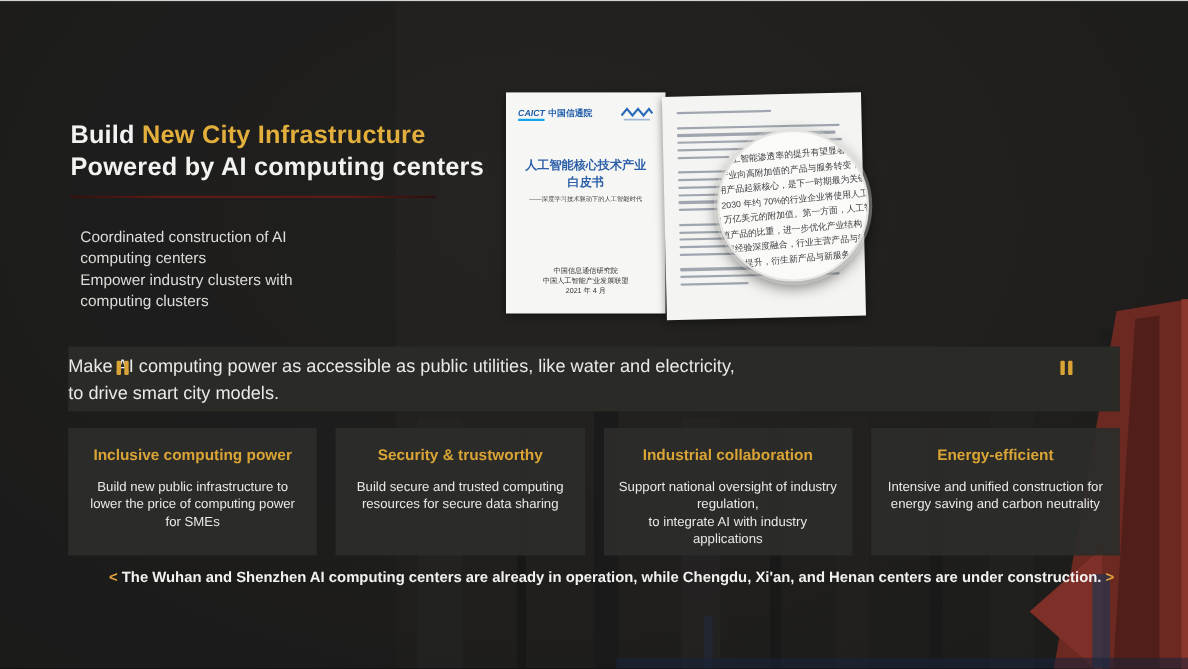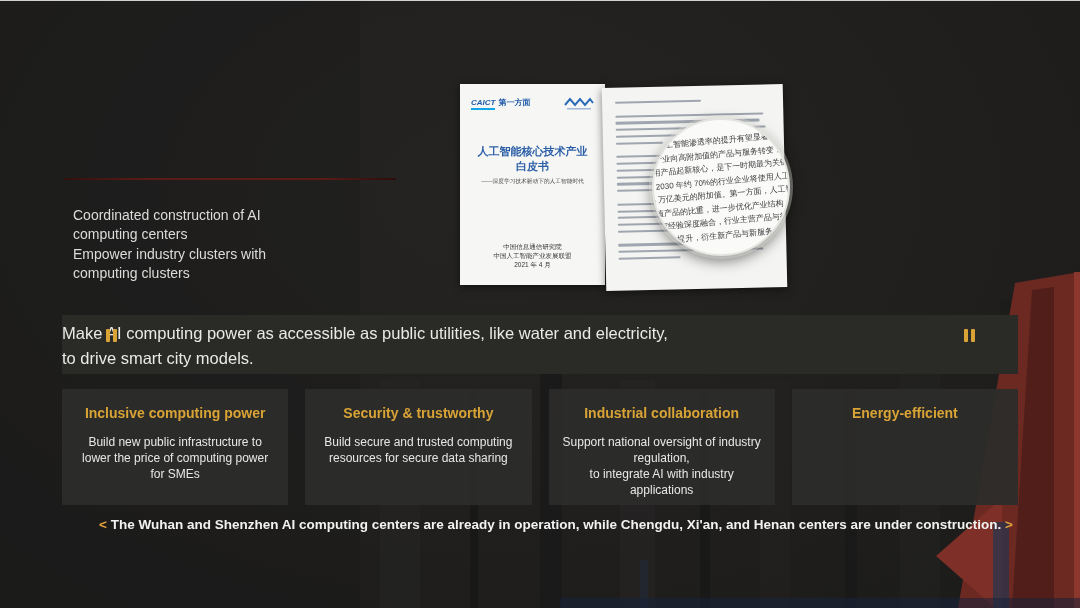--- a/index.html
+++ b/index.html
@@ -84,30 +84,34 @@
     <polygon points="1015,283 1080,272 1080,608 958,608" fill="#6B2922"></polygon>
     <polygon points="1032,290 1054,287 1054,608 1012,608" fill="#491B17" opacity=".75"></polygon>
     <rect x="1074" y="272" width="6" height="336" fill="#8C372E"></rect>
     <polygon points="1002,498 936,556 1002,614" fill="#7E2F27"></polygon>
     <rect x="993" y="522" width="16" height="86" fill="#24344F" opacity=".7"></rect>
     <rect x="640" y="560" width="8" height="48" fill="#202C44" opacity=".4"></rect>
     <rect x="560" y="598" width="520" height="10" fill="#18233B" opacity=".55"></rect>
     <rect x="0" y="0" width="360" height="608" fill="#1B1B1A" opacity=".35"></rect>
   </svg>
 
+  <div class="layer title">
+    <div><span>Build </span><span class="hl">New City Infrastructure</span></div>
+    <div>Powered by AI computing centers</div>
+  </div>
   <div class="layer title-rule"></div>
 
   <div class="layer intro">Coordinated construction of AI
 computing centers
 Empower industry clusters with
 computing clusters</div>
 
   <div class="layer doc1">
     <div class="logos">
-      <div class="caict"><span class="en">CAICT</span><span>第一方面</span></div>
+      <div class="caict"><span class="en">CAICT</span><span>中国信通院</span></div>
       <svg class="plogo" width="30" height="14" viewBox="0 0 30 14">
         <polyline points="1,8 6,2 11,8 16,2 21,8 26,2 29,6" fill="none" stroke="#2B6CB8" stroke-width="2"></polyline>
         <rect x="3" y="11" width="24" height="1.5" fill="#9FB6D6"></rect>
       </svg>
     </div>
     <div class="wp-title">
       <div>人工智能核心技术产业</div>
       <div>白皮书</div>
     </div>
     <div class="wp-sub">——深度学习技术驱动下的人工智能时代</div>
@@ -182,20 +186,22 @@
     </div>
     <div class="pillar">
       <h3>Industrial collaboration</h3>
       <p>Support national oversight of industry
 regulation,
 to integrate AI with industry
 applications</p>
     </div>
     <div class="pillar">
       <h3>Energy-efficient</h3>
+      <p>Intensive and unified construction for
+energy saving and carbon neutrality</p>
     </div>
   </div>
 
   <div class="layer footer-note">
     <span class="arrow">&lt;</span><span> The Wuhan and Shenzhen AI computing centers are already in operation, while Chengdu, Xi'an, and Henan centers are under construction. </span><span class="arrow">&gt;</span>
   </div>
 
 </div>
 
 </body></html>

